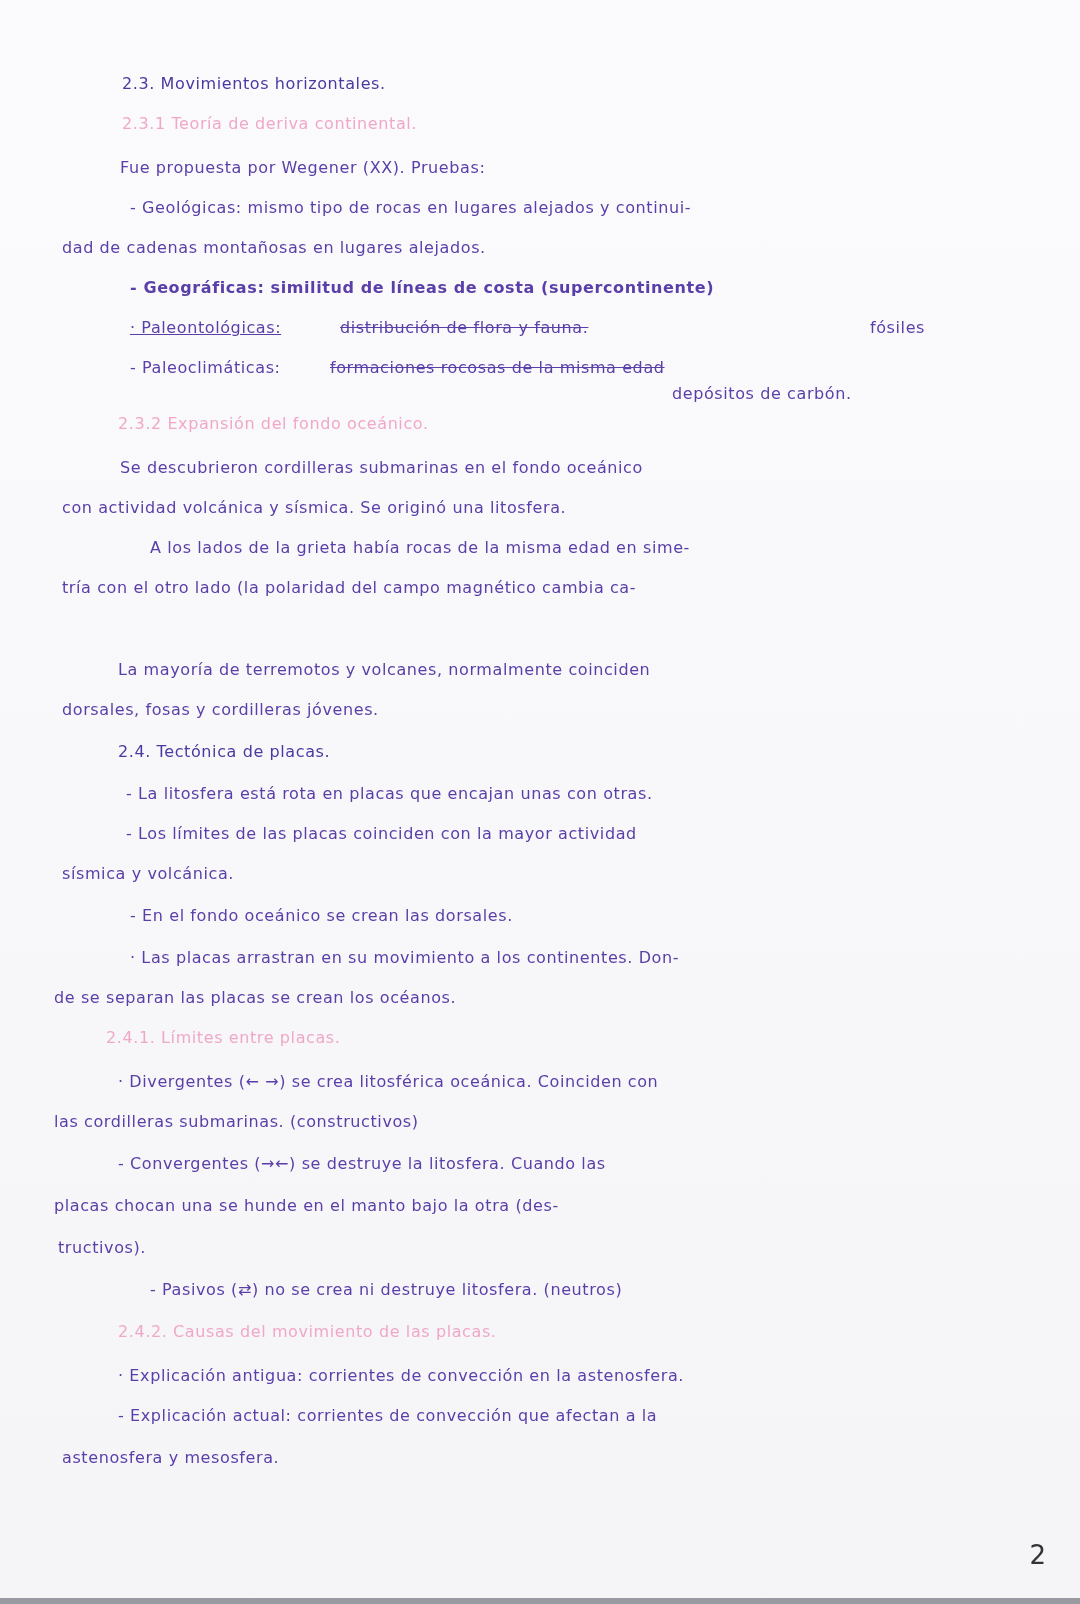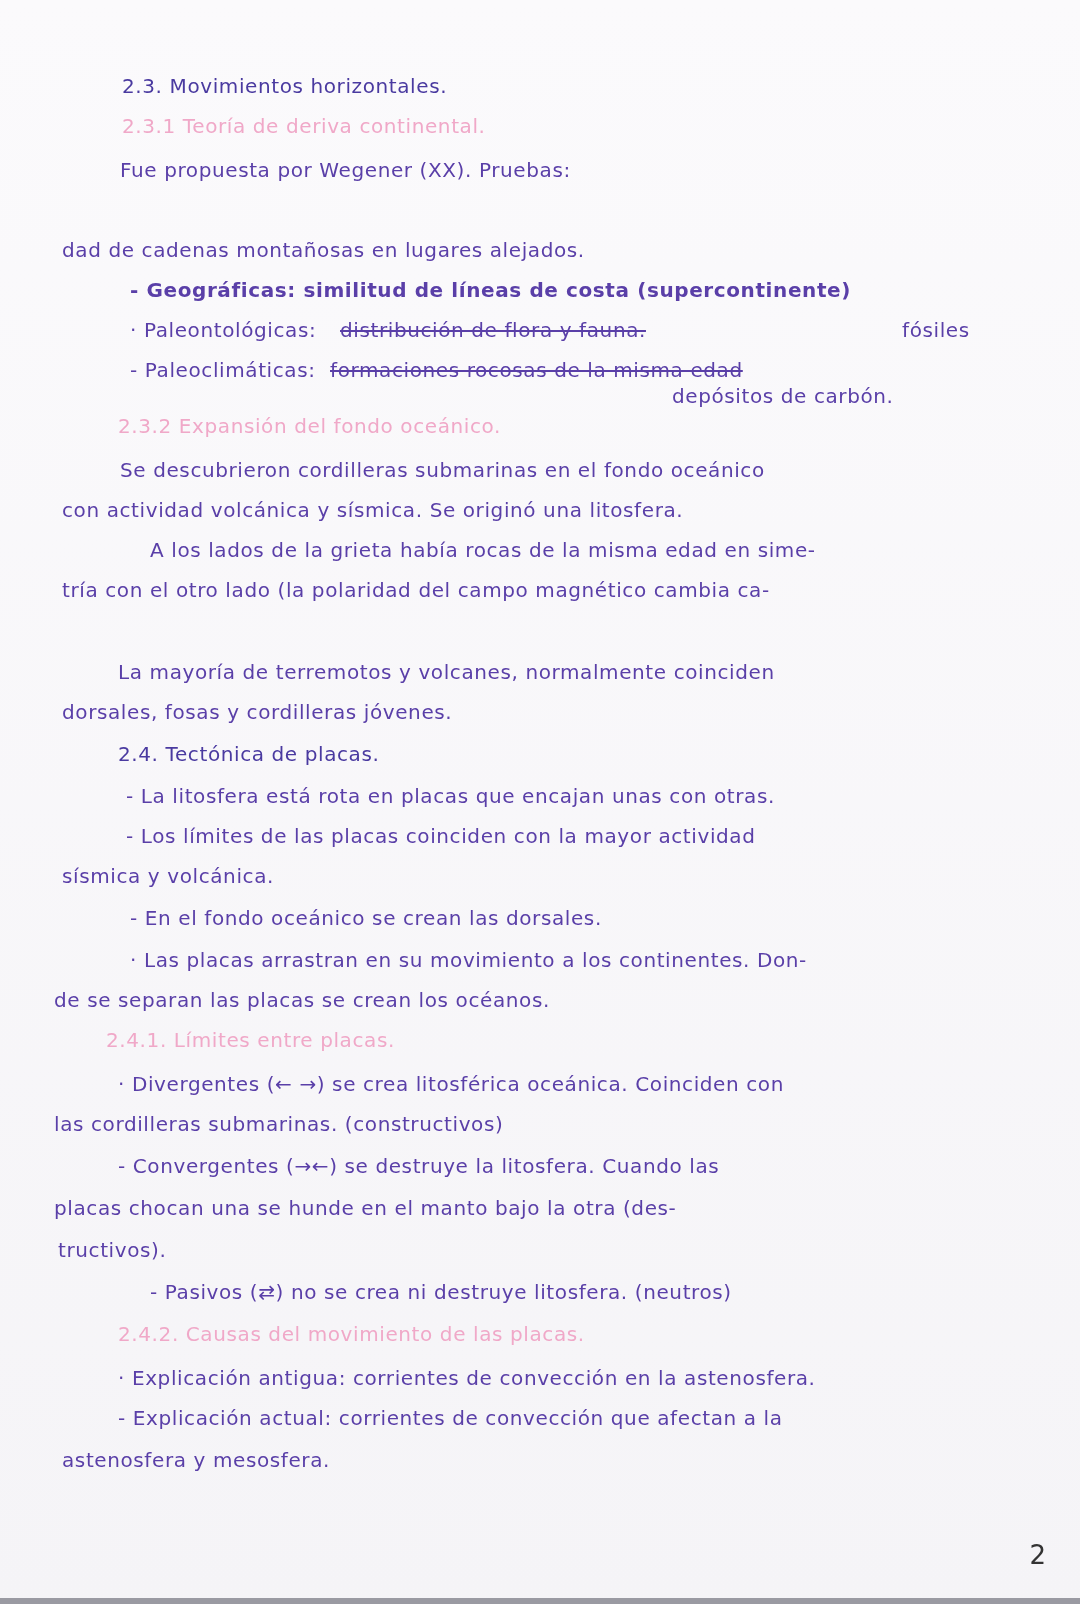--- a/index.html
+++ b/index.html
@@ -1,40 +1,41 @@
 <!DOCTYPE html>
 <html><head>
 <meta charset="utf-8">
 <style>
   html,body{margin:0;padding:0;}
   body{width:1080px;height:1604px;background:#f7f6f9;position:relative;overflow:hidden;
        font-family:"DejaVu Sans",sans-serif;}
   .page{position:absolute;left:0;top:0;width:1080px;height:1604px;
         background:linear-gradient(#fbfafc,#f5f4f7);}
-  .line{position:absolute;font-size:20px;letter-spacing:0.6px;white-space:nowrap;color:#5a3fa8;}
+  .line{position:absolute;font-size:16px;letter-spacing:0.6px;white-space:nowrap;color:#5a3fa8;}
   .heading{color:#4a3aa0;}
   .sub{color:#f0a8c8;}
   .strike{text-decoration:line-through;text-decoration-color:#5a3fa8;}
   .pagenum{position:absolute;right:34px;top:1540px;font-size:26px;color:#333;}
   .bottom-bar{position:absolute;left:0;bottom:0;width:1080px;height:6px;background:#9a9aa2;}
 </style>
 </head>
 <body>
 
 <div class="page" id="page">
   <div class="pagenum">2</div>
   <div class="bottom-bar"></div>
 <div class="line heading" style="left: 122px; top: 74px;">2.3. Movimientos horizontales.</div>
     <div class="line sub" style="left: 122px; top: 114px;">2.3.1 Teoría de deriva continental.</div>
     <div class="line" style="left: 120px; top: 158px;">Fue propuesta por Wegener (XX). Pruebas:</div>
+    <div class="line" style="left: 130px; top: 198px;">- Geológicas: mismo tipo de rocas en lugares alejados y continui-</div>
     <div class="line" style="left: 62px; top: 238px;">dad de cadenas montañosas en lugares alejados.</div>
     <div class="line" style="left: 130px; top: 278px; font-weight: bold;">- Geográficas: similitud de líneas de costa (supercontinente)</div>
-    <div class="line" style="left: 130px; top: 318px;">· Paleontológicas:</div>
+    <div class="line" style="left: 130px; top: 318px; text-decoration: underline;">· Paleontológicas:</div>
     <div class="line strike" style="left: 340px; top: 318px;">distribución de flora y fauna.</div>
-    <div class="line" style="left: 870px; top: 318px; margin-left: 32px;">fósiles</div>
+    <div class="line" style="left: 870px; top: 318px;">fósiles</div>
     <div class="line" style="left: 130px; top: 358px;">- Paleoclimáticas:</div>
     <div class="line strike" style="left: 330px; top: 358px;">formaciones rocosas de la misma edad</div>
     <div class="line" style="left: 672px; top: 384px;">depósitos de carbón.</div>
     <div class="line sub" style="left: 118px; top: 414px;">2.3.2 Expansión del fondo oceánico.</div>
     <div class="line" style="left: 120px; top: 458px;">Se descubrieron cordilleras submarinas en el fondo oceánico</div>
     <div class="line" style="left: 62px; top: 498px;">con actividad volcánica y sísmica. Se originó una litosfera.</div>
     <div class="line" style="left: 118px; top: 538px; margin-left: 32px;">A los lados de la grieta había rocas de la misma edad en sime-</div>
     <div class="line" style="left: 62px; top: 578px;">tría con el otro lado (la polaridad del campo magnético cambia ca-</div>
     <div class="line" style="left: 118px; top: 660px;">La mayoría de terremotos y volcanes, normalmente coinciden</div>
     <div class="line" style="left: 62px; top: 700px;">dorsales, fosas y cordilleras jóvenes.</div>

